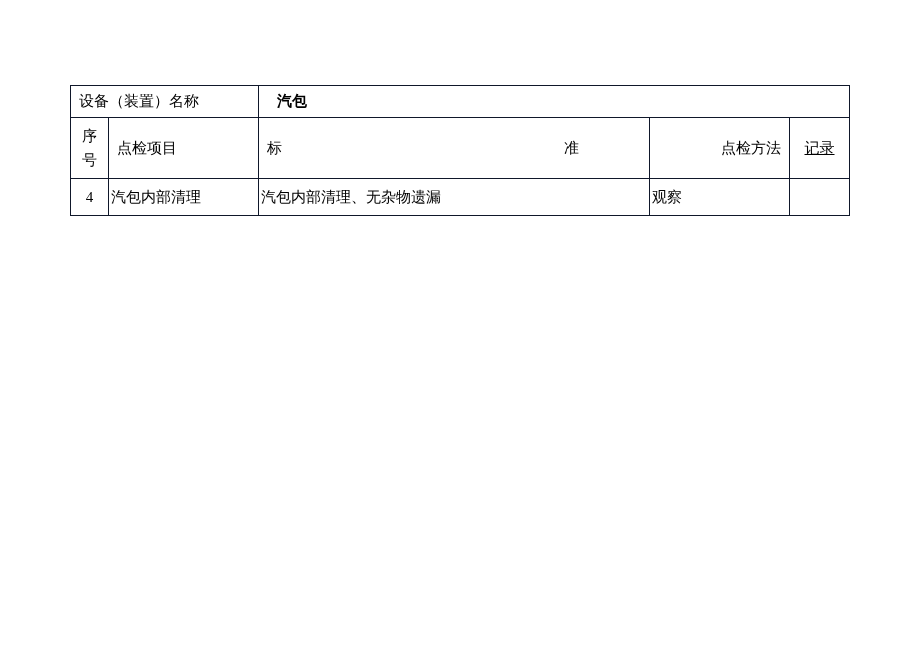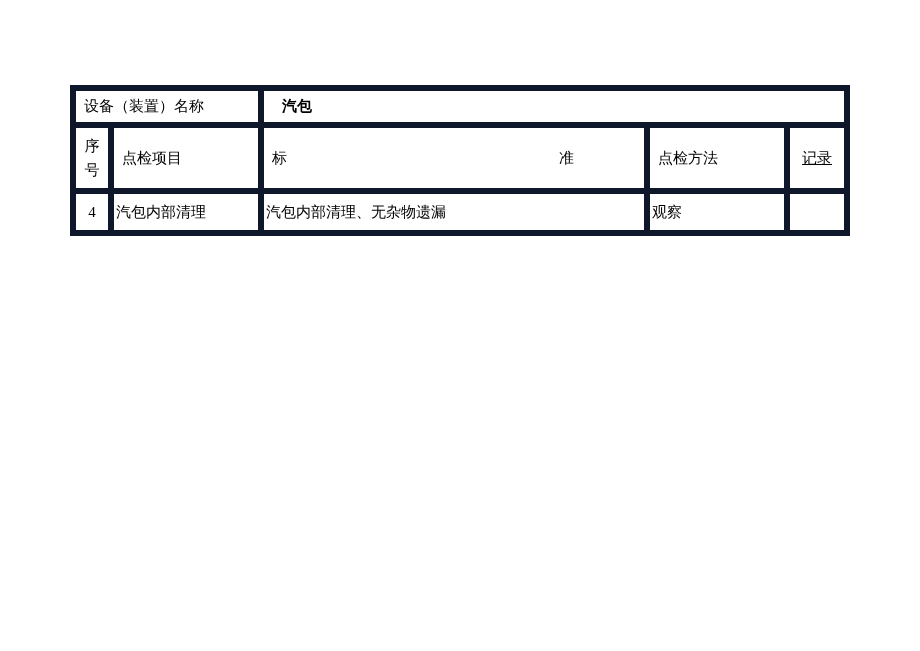--- a/index.html
+++ b/index.html
@@ -13,21 +13,21 @@
       font-size: 15px;
       color: #000000;
       padding: 85px 70px;
       width: 920px;
     }
     table {
       border-collapse: collapse;
       width: 100%;
     }
     td, th {
-      border: 6px solid #0f172a;
+      border: 1px solid #0f172a;
       padding: 6px 8px;
       vertical-align: middle;
       font-weight: normal;
     }
     .device-label {
       width: 145px;
     }
     .device-name {
       font-weight: bold;
       padding-left: 18px;
@@ -46,21 +46,21 @@
       text-align: center;
       letter-spacing: 0;
     }
     .col-standard-header {
       text-align: justify;
       text-align-last: justify;
       padding-right: 70px;
     }
     .col-method {
       width: 140px;
-      text-align: left;
+      text-align: right;
     }
     .col-record {
       width: 60px;
       text-align: center;
       text-decoration: underline;
     }
     .data-cell {
       text-align: left;
       padding-left: 2px;
     }

